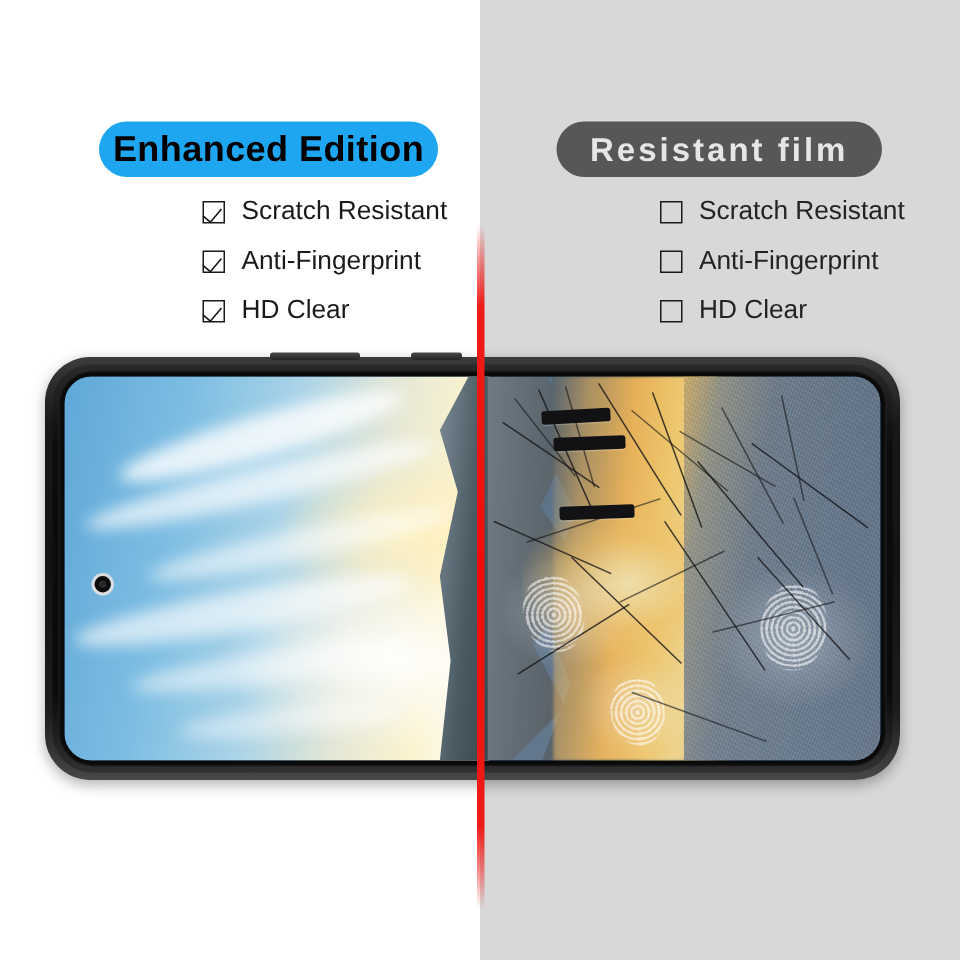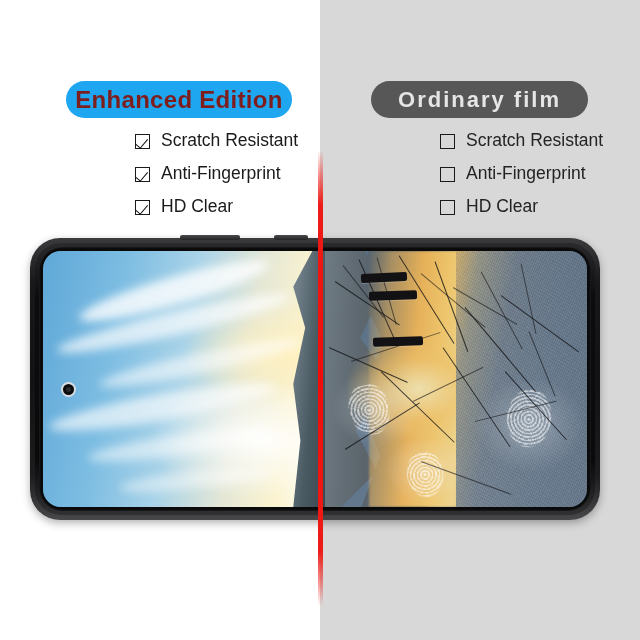--- a/index.html
+++ b/index.html
@@ -15,21 +15,21 @@
   .bg-right{position:absolute;left:320px;top:0;width:320px;height:640px;background:#d8d8d8;}
 
   
   .badge{
     position:absolute;border-radius:999px;
     display:flex;align-items:center;justify-content:center;
     font-weight:bold;white-space:nowrap;
   }
   .badge-left{
     left:66px;top:81px;width:226px;height:37px;
-    background:#1fa6f0;color:#7f1d1d;
+    background:#1fa6f0;color:#000000;
     font-size:24px;letter-spacing:.3px;
   }
   .badge-right{
     left:371px;top:81px;width:217px;height:37px;
     background:#575757;color:#e6e6e6;
     font-size:22px;letter-spacing:2px;
   }
 
   
   .features{position:absolute;}
@@ -219,21 +219,21 @@
     <div class="feat-row">
       <span class="cbox checked"></span>
       <span class="feat-label">Anti-Fingerprint</span>
     </div>
     <div class="feat-row">
       <span class="cbox checked"></span>
       <span class="feat-label">HD Clear</span>
     </div>
   </div>
 
-  <div class="badge badge-right">Ordinary film</div>
+  <div class="badge badge-right">Resistant film</div>
 
   <div class="features feat-right">
     <div class="feat-row">
       <span class="cbox"></span>
       <span class="feat-label">Scratch Resistant</span>
     </div>
     <div class="feat-row">
       <span class="cbox"></span>
       <span class="feat-label">Anti-Fingerprint</span>
     </div>

